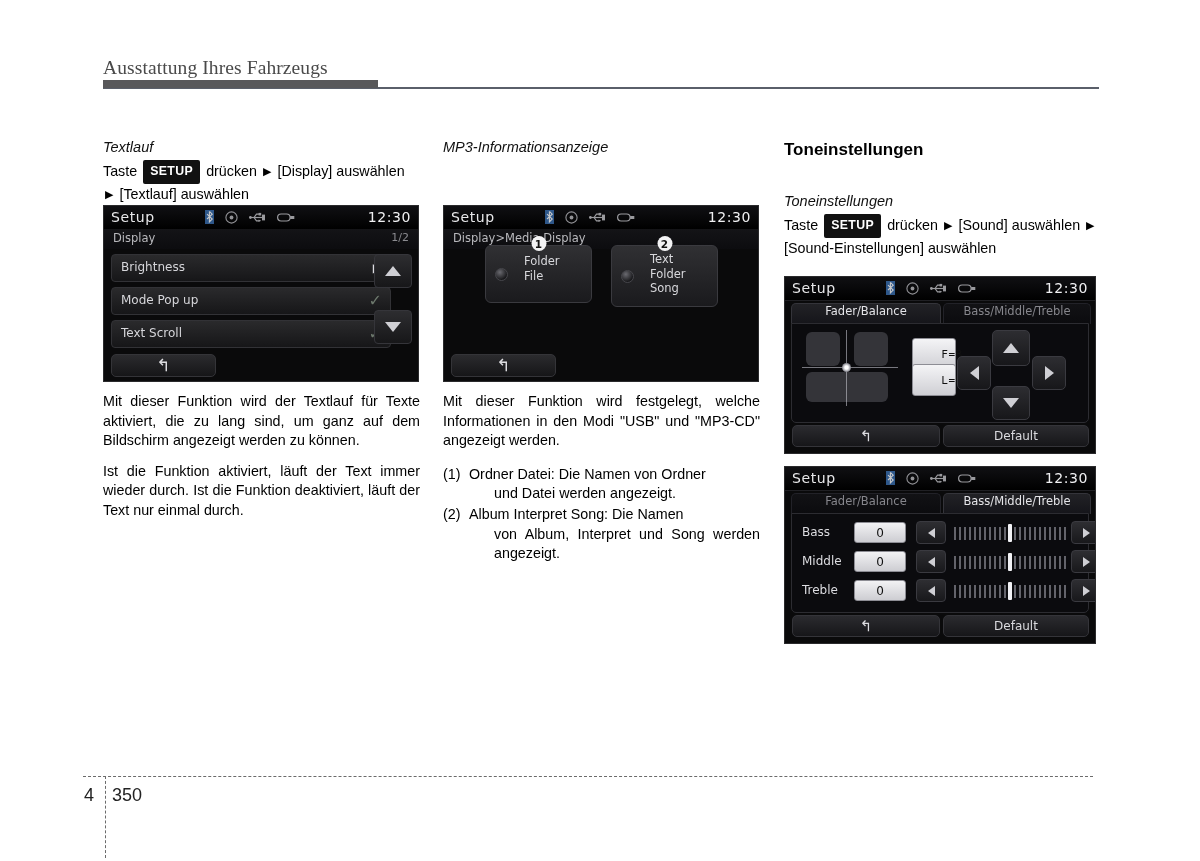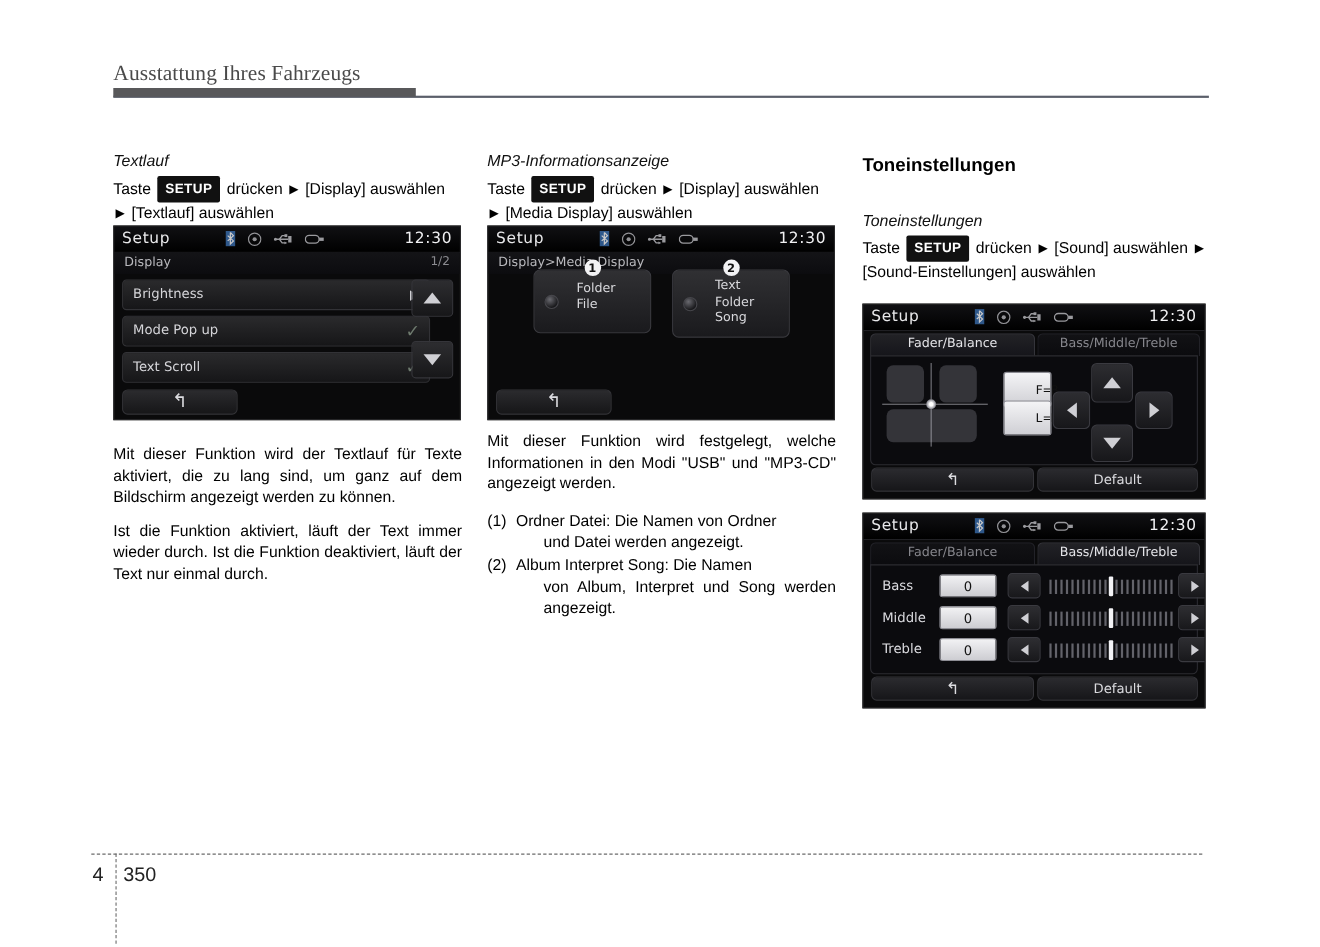--- a/index.html
+++ b/index.html
@@ -263,38 +263,27 @@
       </div>
     <div class="navbtn" style="top:104px;">
         <i class="tri tri-dn"></i>
       </div>
 
     <div class="backbtn" style="left:7px;top:148px;width:105px;height:23px;">
       <span class="retico">↰</span>
     </div>
   </div>
 
-  <div class="col col1" style="top:404px;">
+  <div class="col col1" style="top:392px;">
     <p class="para">Mit dieser Funktion wird der Textlauf für Texte aktiviert, die zu lang sind, um ganz auf dem Bildschirm angezeigt werden zu können.</p>
     <p class="para">Ist die Funktion aktiviert, läuft der Text immer wieder durch. Ist die Funktion deaktiviert, läuft der Text nur einmal durch.</p>
   </div>
 
   <div class="col col2">
     <div class="sub-head">MP3-Informationsanzeige</div>
-    <div class="pathline">
-      <span>Taste</span>
-      <span class="key">SETUP</span>
-      <span>drücken</span>
-      <span class="arw">▶</span>
-      <span>[Display]</span>
-      <span>auswählen</span>
-      <span class="arw">▶</span>
-      <span>[Media Display]</span>
-      <span>auswählen</span>
-    </div>
   </div>
 
   <div class="screen" style="left:443px;top:205px;width:316px;height:177px;">
     <div class="scr-bar"></div>
     <div class="scr-title">Setup</div>
     <div class="scr-clock">12:30</div>
     <div class="scr-icons">
       <svg class="ic" width="9" height="14" viewBox="0 0 9 14">
           <rect x="0" y="0" width="9" height="14" fill="#3a6fb0"></rect>
           <path d="M4.4 1.4 L7.2 4.2 L2 9 M2 4.2 L7.2 9 L4.4 11.8 L4.4 1.4" stroke="#fff" stroke-width="1.1" fill="none"></path>

